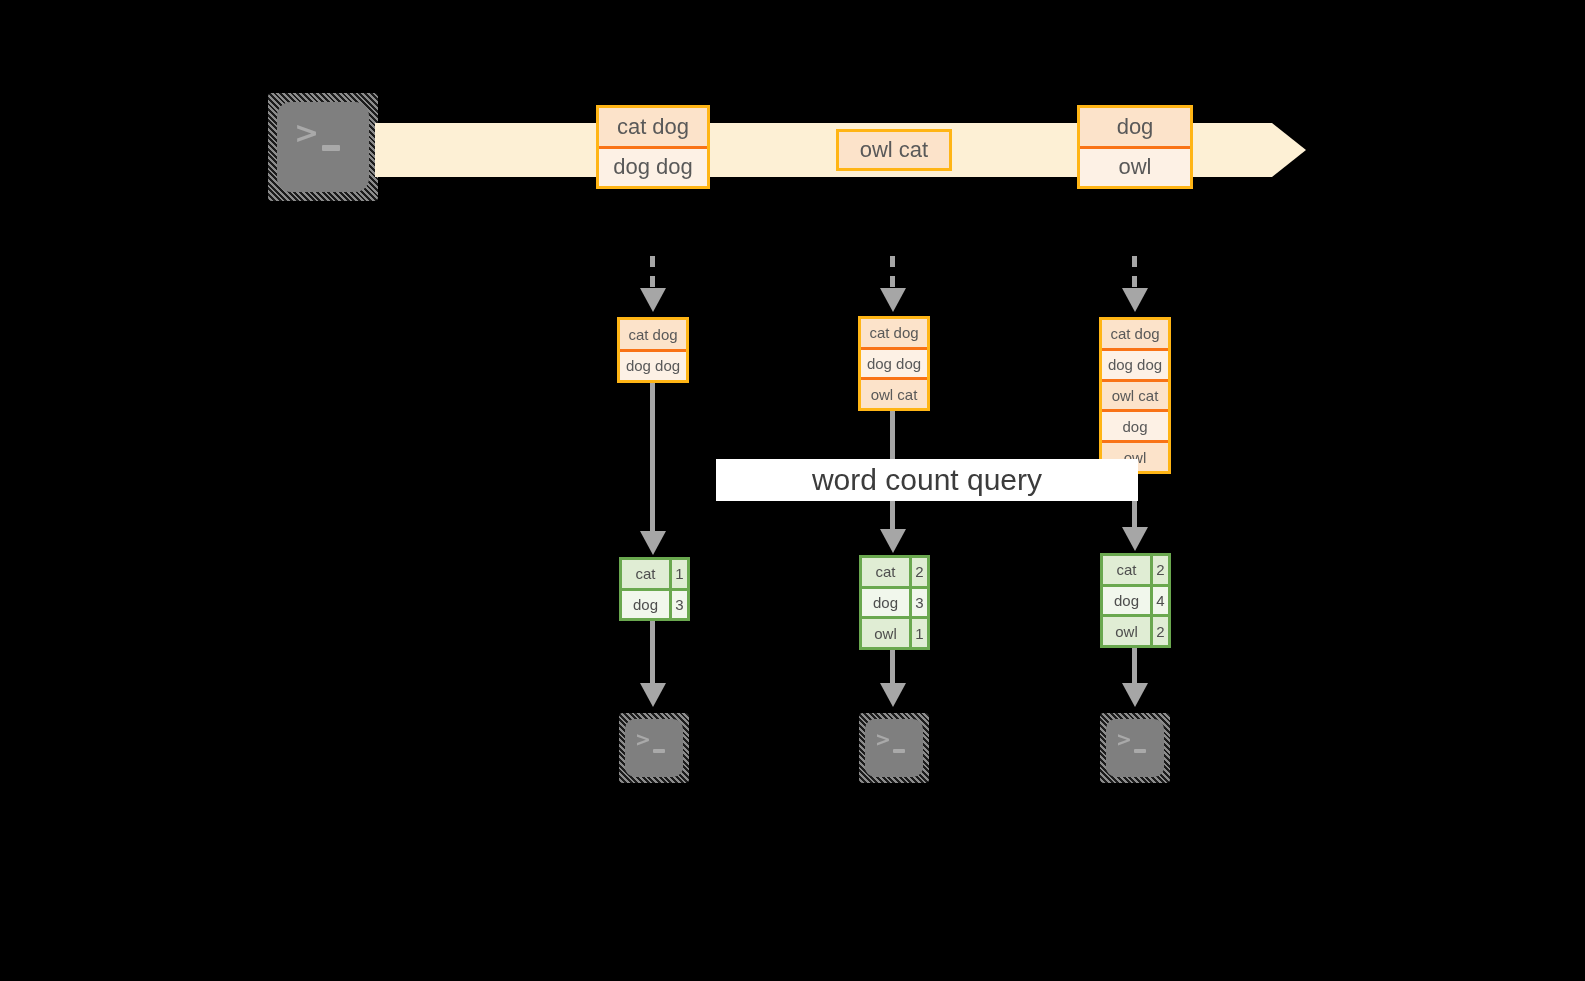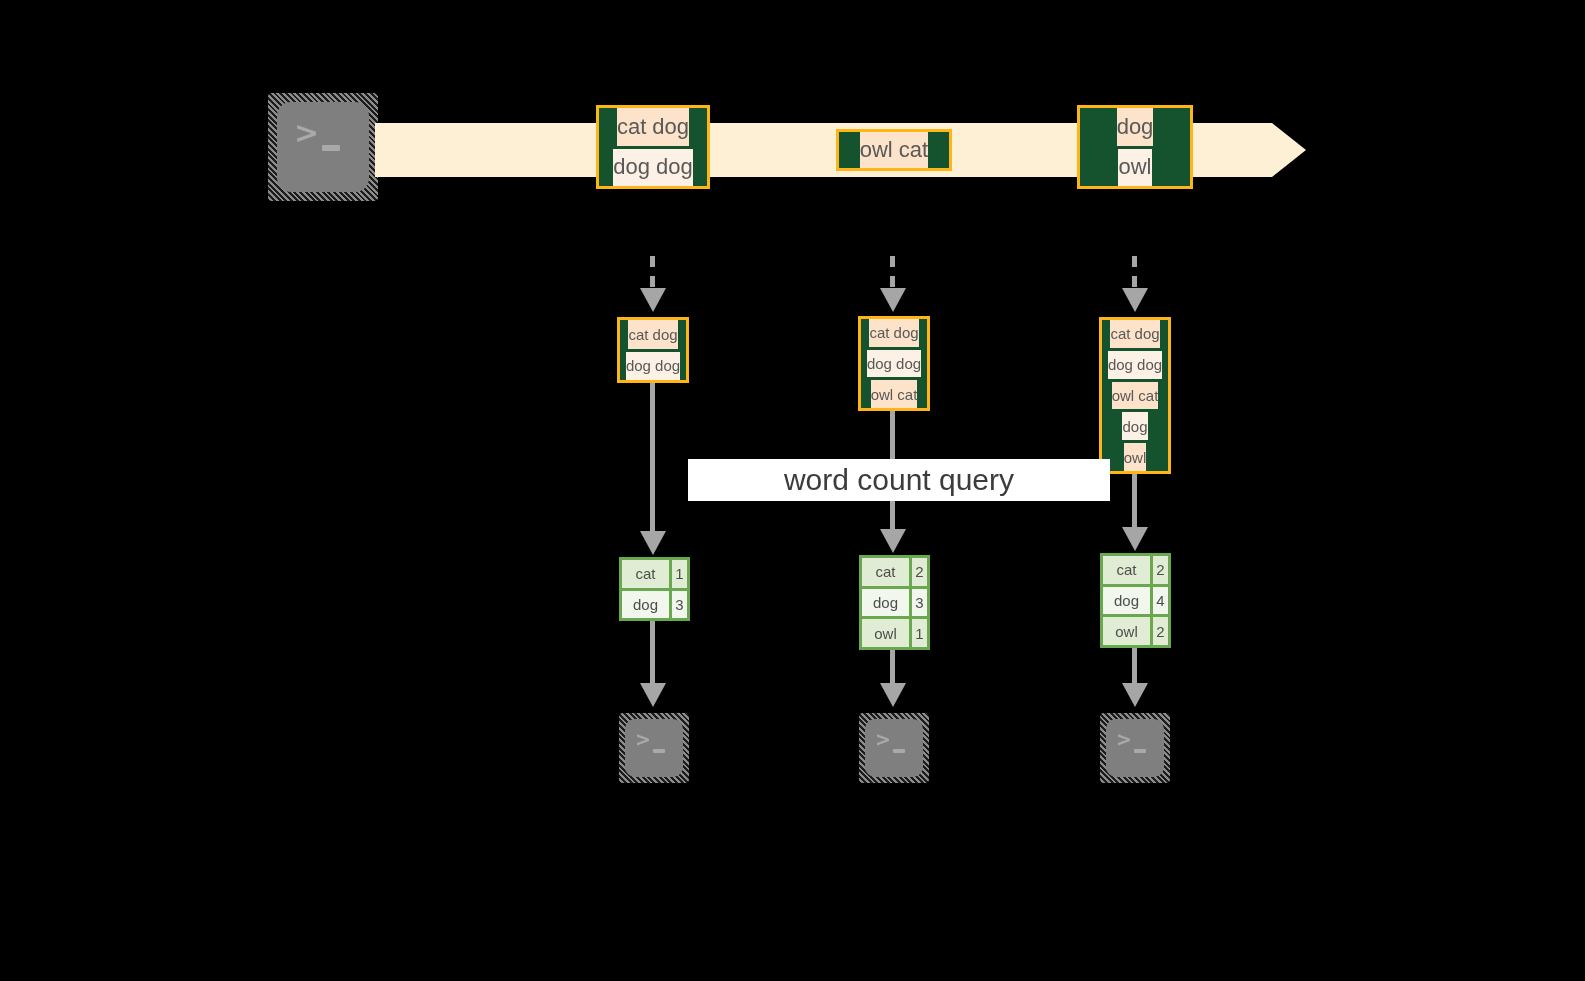--- a/index.html
+++ b/index.html
@@ -26,21 +26,21 @@
   .term .ul{position:absolute;background:#a9a9a9;border-radius:1px;}
 
   
   .band{position:absolute;background:#fdf0d5;}
   .bandhead{position:absolute;width:0;height:0;
     border-top:27px solid transparent;border-bottom:27px solid transparent;
     border-left:34px solid #fdf0d5;}
 
   
   .obox{position:absolute;box-sizing:border-box;border:3px solid #ffb515;
-        background:#14532d;display:flex;flex-direction:column;align-items:center;}
+        background:#f97316;display:flex;flex-direction:column;}
   .obox .row{box-sizing:border-box;display:flex;align-items:center;
         justify-content:center;color:#595959;white-space:nowrap;}
   .obox .row.d{background:#fce3ca;}
   .obox .row.l{background:#fdf1e5;}
 
   
   .gbox{position:absolute;box-sizing:border-box;border:3px solid #6aa84f;
         background:#6aa84f;display:flex;flex-direction:column;}
   .gbox .grow{display:flex;flex:1;}
   .gbox .gc{box-sizing:border-box;display:flex;align-items:center;
@@ -193,17 +193,17 @@
   <div class="vline" style="left:1132px;top:648px;height:35px;"></div>
   <div class="vhead" style="left:1122px;top:683px;"></div>
 
   <div class="term" style="left:1100px;top:713px;width:70px;height:70px;">
     <div class="hatch"></div>
     <div class="body" style="left:6px;top:6px;width:58px;height:58px;border-radius:10px;"></div>
     <div class="glyph" style="left:16px;top:17px;font-size:19px;">&gt;</div>
     <div class="ul" style="left:34px;top:36px;width:12px;height:4px;"></div>
   </div>
 
-  <div class="qbanner" style="left:688px;top:459px;width:422px;height:42px;">
+  <div class="qbanner" style="left:716px;top:459px;width:422px;height:42px;">
     <span style="font-size:30px;">word count query</span>
   </div>
 
 </div>
 
 </body></html>

